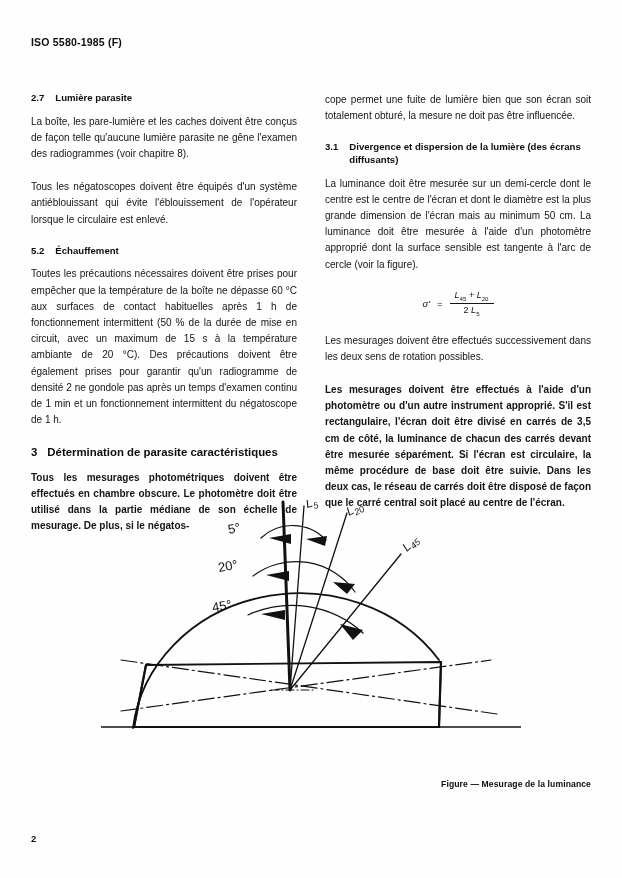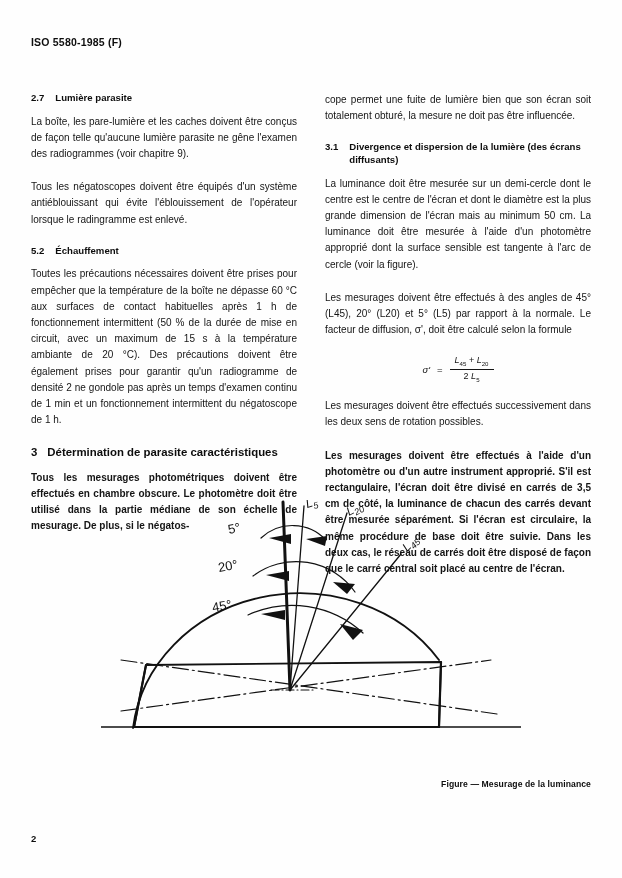--- a/index.html
+++ b/index.html
@@ -160,23 +160,23 @@
   <div class="doc-header">ISO 5580-1985 (F)</div>
 
   <div class="columns">
 
     <div class="col">
 
       <h2 class="sec">
         <span class="num">2.7</span>
         <span class="ttl">Lumière parasite</span>
       </h2>
-      <p class="body">La boîte, les pare-lumière et les caches doivent être conçus de façon telle qu'aucune lumière parasite ne gêne l'examen des radiogrammes (voir chapitre 9).</p>
-
-      <p class="body">Tous les négatoscopes doivent être équipés d'un système antiéblouissant qui évite l'éblouissement de l'opérateur lorsque le radingramme est enlevé.</p>
+      <p class="body">La boîte, les pare-lumière et les caches doivent être conçus de façon telle qu'aucune lumière parasite ne gêne l'examen des radiogrammes (voir chapitre 8).</p>
+
+      <p class="body">Tous les négatoscopes doivent être équipés d'un système antiéblouissant qui évite l'éblouissement de l'opérateur lorsque le circulaire est enlevé.</p>
 
       <h2 class="sec">
         <span class="num">5.2</span>
         <span class="ttl">Échauffement</span>
       </h2>
       <p class="body">Toutes les précautions nécessaires doivent être prises pour empêcher que la température de la boîte ne dépasse 60 °C aux surfaces de contact habituelles après 1 h de fonctionnement intermittent (50 % de la durée de mise en circuit, avec un maximum de 15 s à la température ambiante de 20 °C). Des précautions doivent être également prises pour garantir qu'un radiogramme de densité 2 ne gondole pas après un temps d'examen continu de 1 min et un fonctionnement intermittent du négatoscope de 1 h.</p>
 
       <h2 class="sec big gap-before">
         <span class="num">3</span>
         <span class="ttl">Détermination de parasite caractéristiques</span>
@@ -187,21 +187,20 @@
 
     <div class="col">
 
       <p class="body">cope permet une fuite de lumière bien que son écran soit totalement obturé, la mesure ne doit pas être influencée.</p>
 
       <h2 class="sec">
         <span class="num">3.1</span>
         <span class="ttl">Divergence et dispersion de la lumière (des écrans diffusants)</span>
       </h2>
       <p class="body">La luminance doit être mesurée sur un demi-cercle dont le centre est le centre de l'écran et dont le diamètre est la plus grande dimension de l'écran mais au minimum 50 cm. La luminance doit être mesurée à l'aide d'un photomètre approprié dont la surface sensible est tangente à l'arc de cercle (voir la figure).</p>
-      <p class="body">Les mesurages doivent être effectués à des angles de 45° (L45), 20° (L20) et 5° (L5) par rapport à la normale. Le facteur de diffusion, σ', doit être calculé selon la formule</p>
 
       <div class="formula">
         <span class="lhs">σ'</span>
         <span class="eq">=</span>
         <span class="frac">
           <span class="top">
             <span class="mi">L</span><sub>45</sub>
             <span>+</span>
             <span class="mi">L</span><sub>20</sub>
           </span>

